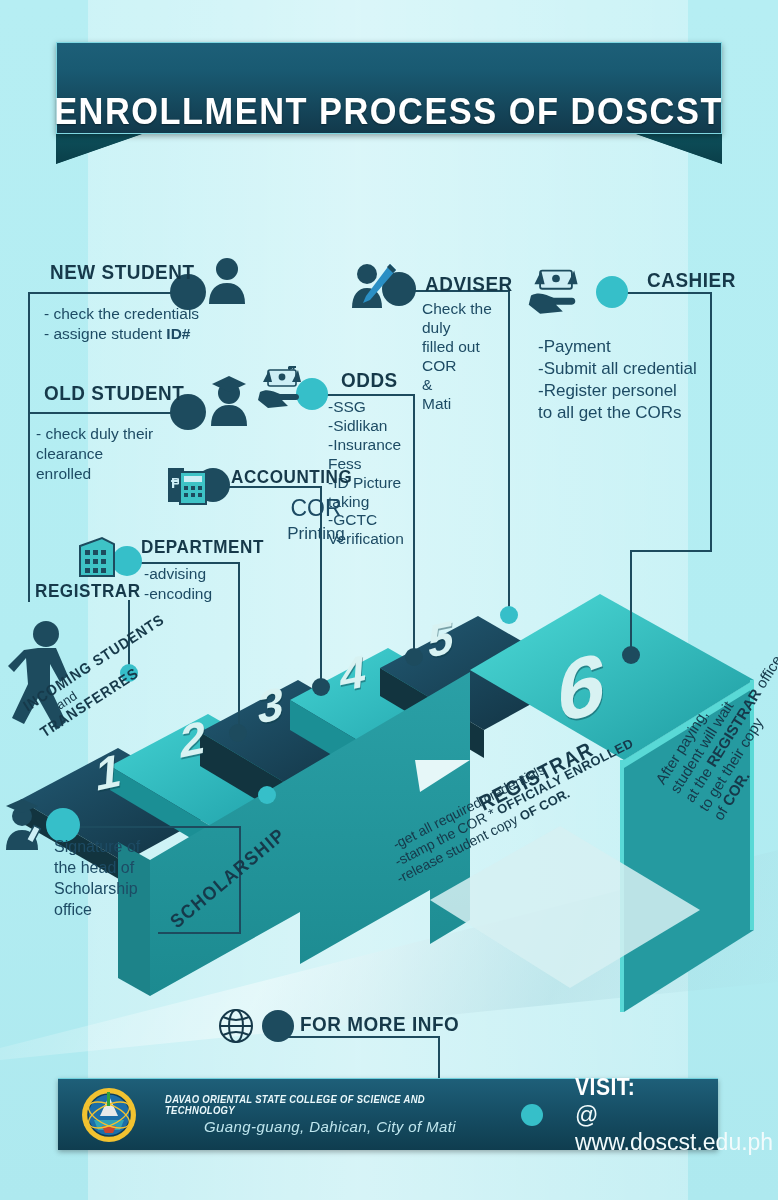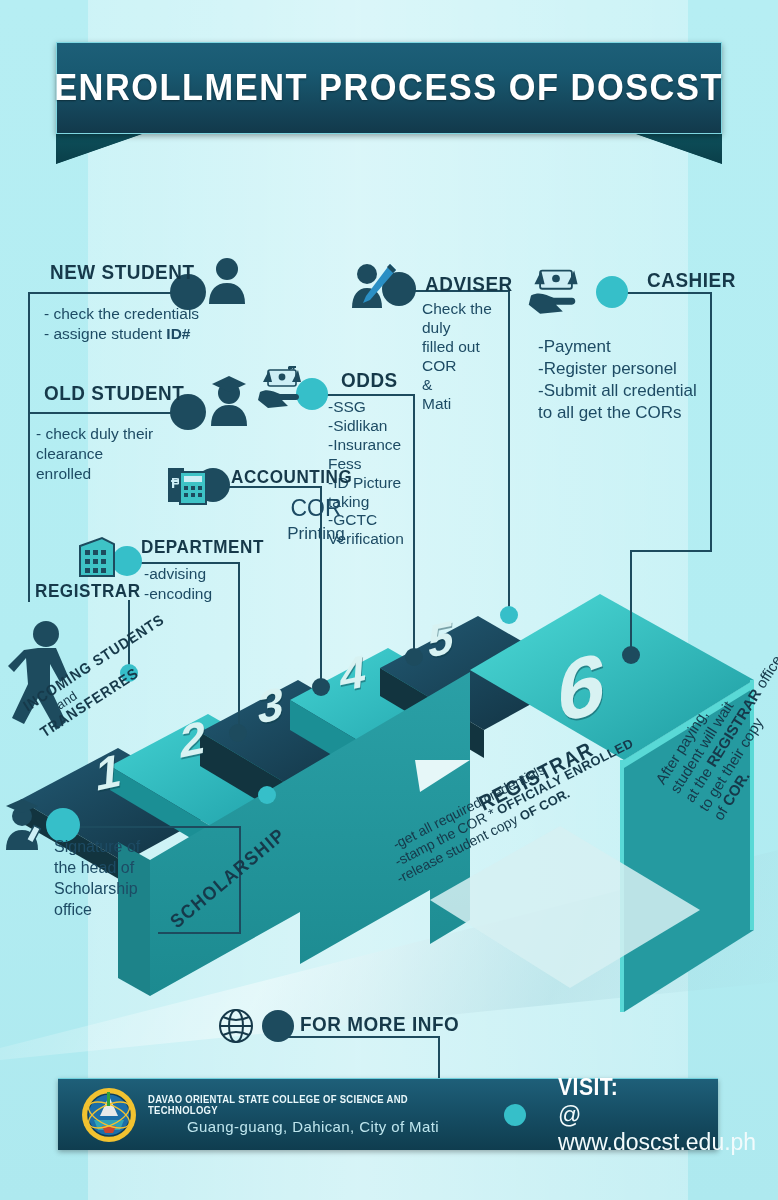--- a/index.html
+++ b/index.html
@@ -22,21 +22,21 @@
     background:linear-gradient(115deg, rgba(255,255,255,.0) 0%, rgba(255,255,255,.55) 40%, rgba(168,214,222,.55) 72%, rgba(255,255,255,0) 100%);
     clip-path:polygon(0 96%, 100% 30%, 100% 74%, 0 100%);
     opacity:.75; }
 
   
   .ribbon-wrap { position:absolute; left:56px; top:42px; width:666px; height:92px; }
   .ribbon { position:absolute; inset:0;
     background:linear-gradient(180deg,#1d5f78 0%,#195a72 30%,#12394b 100%);
     border:1px solid #7fd7e2;
     box-shadow:0 2px 6px rgba(0,0,0,.35);
-    display:flex; align-items:center; justify-content:center; }
+    display:flex; align-items:flex-end; justify-content:center; }
   .ribbon-title {
     color:#ffffff; font-size:37px; letter-spacing:1.6px;
     font-weight:700; font-family:"Liberation Sans Narrow","Liberation Sans",sans-serif;
     transform:scaleX(.93); text-shadow:0 1px 2px rgba(0,0,0,.4);
     white-space:nowrap;
   }
   .tail { position:absolute; top:92px; width:86px; height:30px; }
   .tail.l { left:0;  background:#0c4c56; clip-path:polygon(0 0,100% 0,100% 0,0 100%); }
   .tail.r { right:0; background:#0c4c56; clip-path:polygon(0 0,100% 0,100% 100%,0 0); }
   .tail-inner { position:absolute; inset:0; }
@@ -360,22 +360,22 @@
     <div>duly</div>
     <div>filled out</div>
     <div>COR</div>
     <div>&amp;</div>
     <div>Mati</div>
   </div>
 
   <div class="cap" style="left:647px; top:268px; font-size:21px;">CASHIER</div>
   <div class="body" style="left:538px; top:336px; width:210px; font-size:17px; line-height:1.30;">
     <div>-Payment</div>
+    <div>-Submit all credential</div>
     <div>-Register personel</div>
-    <div>-Submit all credential</div>
     <div> to all get the CORs</div>
   </div>
 
   <div class="body" style="left:54px; top:836px; width:150px; font-size:16px; line-height:1.32;">
     <div>Signature of</div>
     <div>the head of</div>
     <div>Scholarship</div>
     <div>office</div>
   </div>
 
@@ -415,21 +415,21 @@
       <circle cx="29" cy="29" r="27" fill="#f2c230"></circle>
       <circle cx="29" cy="29" r="21" fill="#1c6ea8"></circle>
       <path d="M29,10 L38,30 L20,30 Z" fill="#e8e8e8"></path>
       <path d="M14,34 L44,34 L40,44 L18,44 Z" fill="#2fa3b8"></path>
       <path d="M22,40 L36,40 L33,47 L25,47 Z" fill="#c8452f"></path>
       <circle cx="29" cy="29" r="21" fill="none" stroke="#0d3d5c" stroke-width="1.5"></circle>
       <ellipse cx="29" cy="29" rx="22" ry="10" fill="none" stroke="#f2c230" stroke-width="1.4" transform="rotate(-25 29 29)"></ellipse>
       <ellipse cx="29" cy="29" rx="22" ry="10" fill="none" stroke="#f2c230" stroke-width="1.4" transform="rotate(25 29 29)"></ellipse>
       <rect x="27" y="6" width="3" height="14" fill="#2fa33a"></rect>
     </svg>
-    <div style="margin-left:10px; flex:0 0 auto; width:330px;">
+    <div style="margin-left:27px; flex:0 0 auto; width:330px;font-style:italic;">
       <div class="foot-name">DAVAO ORIENTAL STATE COLLEGE OF SCIENCE AND TECHNOLOGY</div>
       <div class="foot-addr" style="text-align:center;">Guang-guang, Dahican, City of Mati</div>
     </div>
     <div class="foot-sep" style="margin-left:14px;"></div>
     <div class="dot cyan" style="position:relative; left:0; margin-left:12px; width:22px; height:22px; flex:0 0 auto;"></div>
     <div style="margin-left:32px;">
       <div class="foot-visit">VISIT:</div>
       <div class="foot-url">@ www.doscst.edu.ph</div>
     </div>
   </div>

